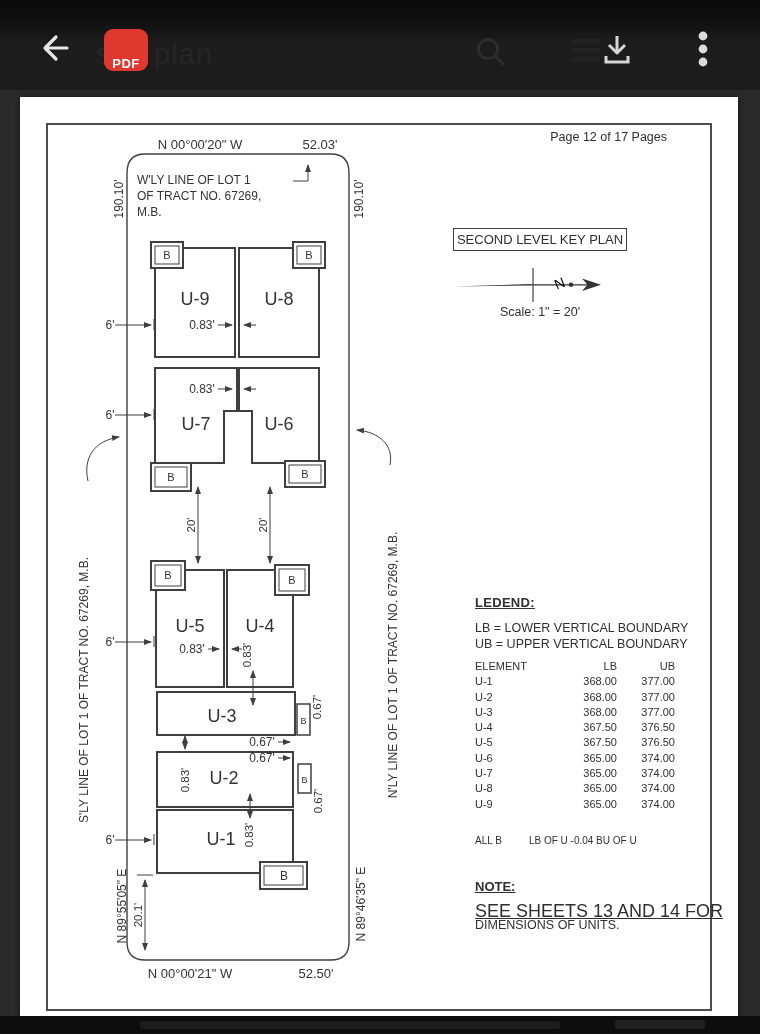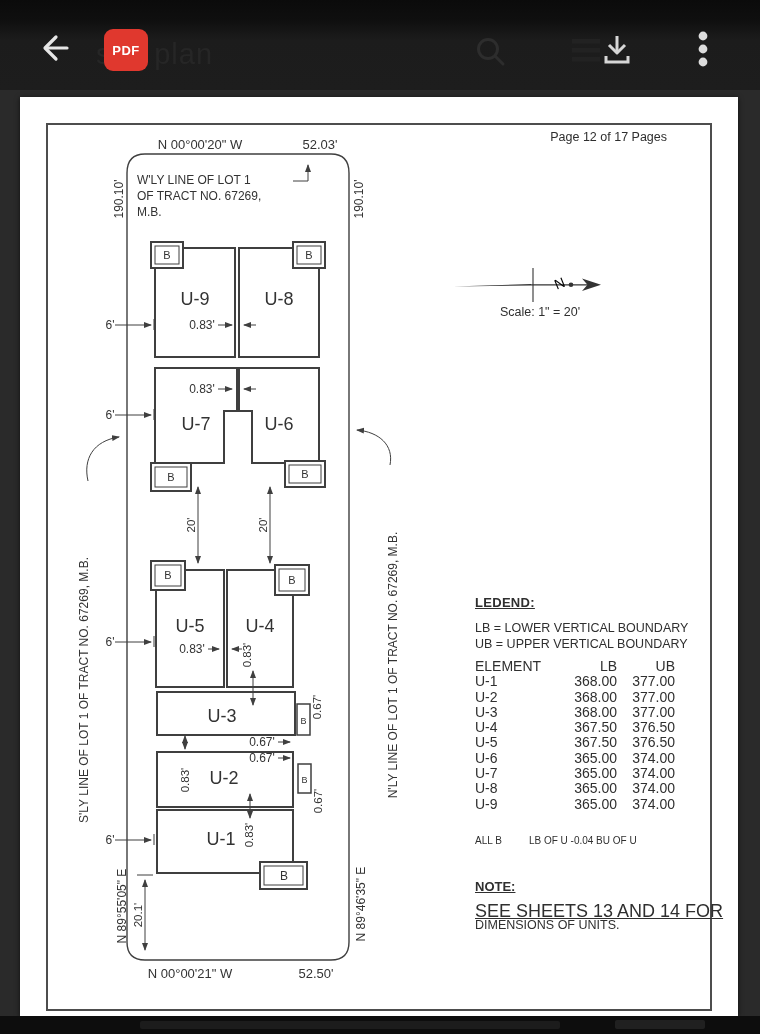--- a/index.html
+++ b/index.html
@@ -1,21 +1,21 @@
 <!DOCTYPE html>
 <html><head>
 <meta charset="utf-8">
 <style>
   html,body{margin:0;padding:0;background:#000;overflow:hidden;}
   .screen{position:relative;width:760px;height:1034px;background:#2a2a2a;font-family:"Liberation Sans",sans-serif;overflow:hidden;}
   
   .appbar{position:absolute;left:0;top:0;width:760px;height:90px;background:linear-gradient(#0b0b0b 0%,#0f0f0f 22%,#1c1c1c 45%,#1d1d1d 100%);z-index:5;}
   .ghost-title{position:absolute;left:96px;top:38px;font-size:29px;color:#262626;letter-spacing:1px;z-index:1;}
   .back{position:absolute;left:34px;top:29px;width:38px;height:38px;background:none;border:none;padding:0;cursor:pointer;z-index:2;}
-  .pdfbadge{position:absolute;left:104px;top:29px;width:44px;height:42px;border-radius:9px;background:#e0382e;display:flex;align-items:center;justify-content:center;z-index:2;}
+  .pdfbadge{position:absolute;left:104px;top:29px;width:44px;height:42px;border-radius:9px;background:#e0382e;display:flex;align-items:flex-end;justify-content:center;z-index:2;}
   .pdfbadge span{color:#fff;font-weight:bold;font-size:13px;letter-spacing:.5px;}
   .apptitle{position:absolute;left:162px;top:35px;font-size:23px;color:#e2e2e2;z-index:2;white-space:nowrap;}
   .icon{position:absolute;z-index:2;}
   .ic-search{left:472px;top:33px;}
   .ic-ghostlist{left:572px;top:38px;}
   .ic-download{left:598px;top:30px;}
   .ic-menu{left:697px;top:29px;}
   
   .viewer{position:absolute;left:0;top:90px;width:760px;height:944px;background:#2a2a2a;}
   .pdfpage{position:absolute;left:20px;top:7px;width:718px;height:919px;background:#fff;box-shadow:0 1px 5px rgba(0,0,0,.65);color:#2f2f2f;}
@@ -23,21 +23,21 @@
   .abs{position:absolute;}
   .page-indicator{right:71px;top:33px;font-size:12.5px;font-weight:500;color:#2e2e2e;}
   .doc-title{left:383px;top:54px;width:266px;text-align:center;font-size:25px;font-weight:bold;letter-spacing:.5px;color:#252525;white-space:nowrap;}
   .doc-sub{left:383px;top:98px;width:266px;text-align:center;font-size:18px;font-weight:bold;color:#2a2a2a;white-space:nowrap;}
   .keyplan{left:433px;top:131px;width:172px;height:21px;border:1.5px solid #3e3e3e;font-size:13px;font-weight:500;text-align:center;line-height:21px;white-space:nowrap;}
   .north-svg{left:423px;top:167px;}
   .scale{left:430px;top:208px;width:180px;text-align:center;font-size:12.5px;font-weight:500;}
   .legend-h{left:455px;top:498px;font-size:13px;font-weight:bold;text-decoration:underline;letter-spacing:.3px;}
   .legend-l1{left:455px;top:524px;font-size:12.5px;font-weight:500;white-space:nowrap;}
   .legend-l2{left:455px;top:540px;font-size:12.5px;font-weight:500;white-space:nowrap;}
-  .ltable{left:455px;top:562px;width:200px;font-size:14px;font-weight:500;}
+  .ltable{left:455px;top:562px;width:200px;font-size:11px;font-weight:500;}
   .lrow{display:flex;height:15.3px;line-height:15.3px;}
   .lrow .c1{width:92px;}
   .lrow .c2{width:50px;text-align:right;}
   .lrow .c3{width:52px;text-align:right;margin-left:6px;}
   .allb{left:455px;top:738px;font-size:10px;font-weight:500;display:flex;gap:27px;white-space:nowrap;}
   .note-h{left:455px;top:782px;font-size:13px;font-weight:bold;text-decoration:underline;}
   .note-1{left:455px;top:804px;font-size:18px;font-weight:500;white-space:nowrap;text-decoration:underline;}
   .note-2{left:455px;top:821px;font-size:12.5px;font-weight:500;white-space:nowrap;}
   .plan{position:absolute;left:37px;top:30px;width:365px;height:860px;font-family:"Liberation Sans",sans-serif;}
   .plan text{fill:#333;}
@@ -89,20 +89,21 @@
         <circle cx="6" cy="33" r="4.4" fill="#dcdcdc"></circle>
       </svg>
     </div>
   </header>
 
   <main class="viewer">
     <div class="pdfpage">
       <div class="plan-border"></div>
 
       <div class="abs page-indicator">Page 12 of 17 Pages</div>
+      <div class="abs keyplan">SECOND LEVEL KEY PLAN</div>
 
       <svg class="abs north-svg" width="185" height="42" viewBox="0 0 185 42">
         <polygon points="10,22.6 88,19.9 88,21.5" fill="#333"></polygon>
         <line x1="88" y1="20.8" x2="150" y2="20.8" stroke="#333" stroke-width="1.2"></line>
         <line x1="90" y1="4" x2="90" y2="38" stroke="#333" stroke-width="1.1"></line>
         <text x="112" y="26" font-size="14" transform="rotate(-22 112 21)">N</text>
         <circle cx="128" cy="20.8" r="2.3" fill="#333"></circle>
         <path d="M139,14.5 L158,20.8 L139,27 L144.5,20.8 Z" fill="#333"></path>
       </svg>
       <div class="abs scale">Scale: 1" = 20'</div>

